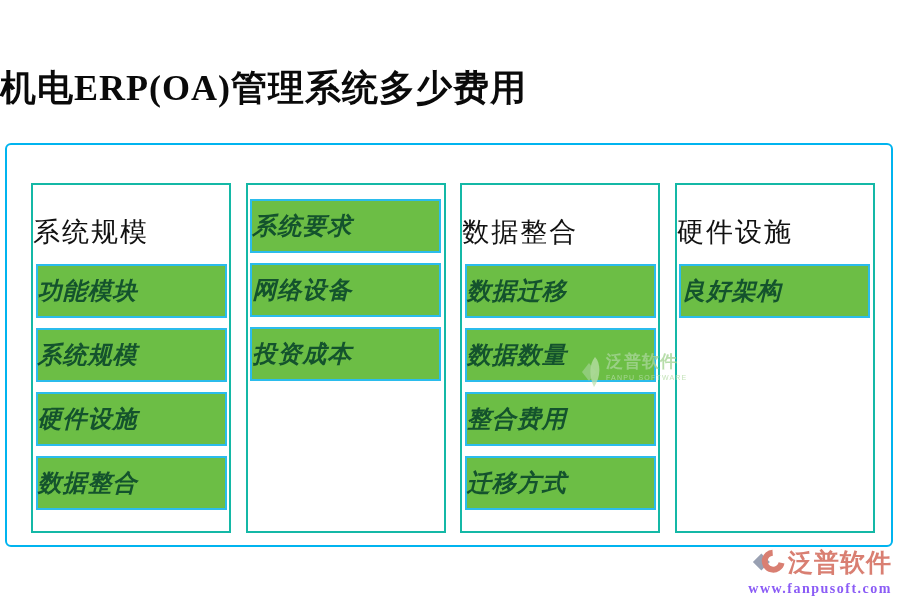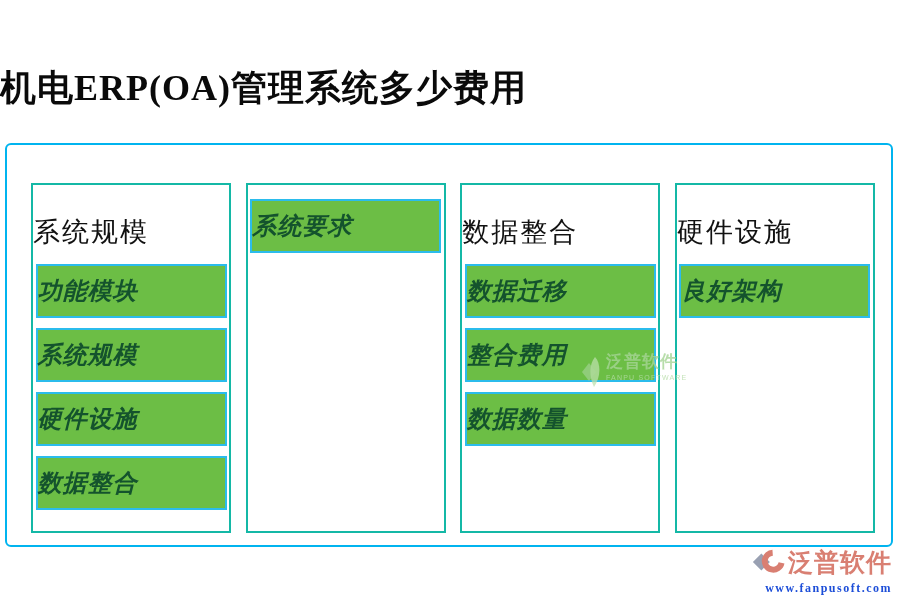--- a/index.html
+++ b/index.html
@@ -114,23 +114,23 @@
   .logo-icon { width: 34px; height: 30px; margin-right: 2px; }
   .logo-brand {
     font-size: 25px;
     font-weight: bold;
     color: #d97f72;
     letter-spacing: 1px;
     line-height: 28px;
     font-family: "Liberation Sans", "DejaVu Sans", sans-serif;
   }
   .logo-url {
-    font-size: 12px;
-    font-weight: bold;
-    color: #1d4ed8;
+    font-size: 14px;
+    font-weight: bold;
+    color: #8b5cf6;
     letter-spacing: 1.5px;
     line-height: 15px;
     margin-top: 4px;
     cursor: pointer;
     font-family: "Liberation Serif", "DejaVu Serif", serif;
   }
 </style>
 </head>
 <body>
 
@@ -147,29 +147,32 @@
           <div class="btn">功能模块</div>
           <div class="btn">系统规模</div>
           <div class="btn">硬件设施</div>
           <div class="btn">数据整合</div>
         </div>
       </section>
 
       <section class="panel">
         <div class="btns">
           <div class="btn">系统要求</div>
+          <div class="btn">网络设备</div>
+          <div class="btn">投资成本</div>
         </div>
       </section>
 
       <section class="panel">
         <h2 class="panel-header">数据整合</h2>
         <div class="btns">
           <div class="btn">数据迁移</div>
+          <div class="btn">数据数量</div>
           <div class="btn">整合费用</div>
-          <div class="btn">数据数量</div>
+          <div class="btn">迁移方式</div>
         </div>
       </section>
 
       <section class="panel">
         <h2 class="panel-header">硬件设施</h2>
         <div class="btns">
           <div class="btn">良好架构</div>
         </div>
       </section>
 

